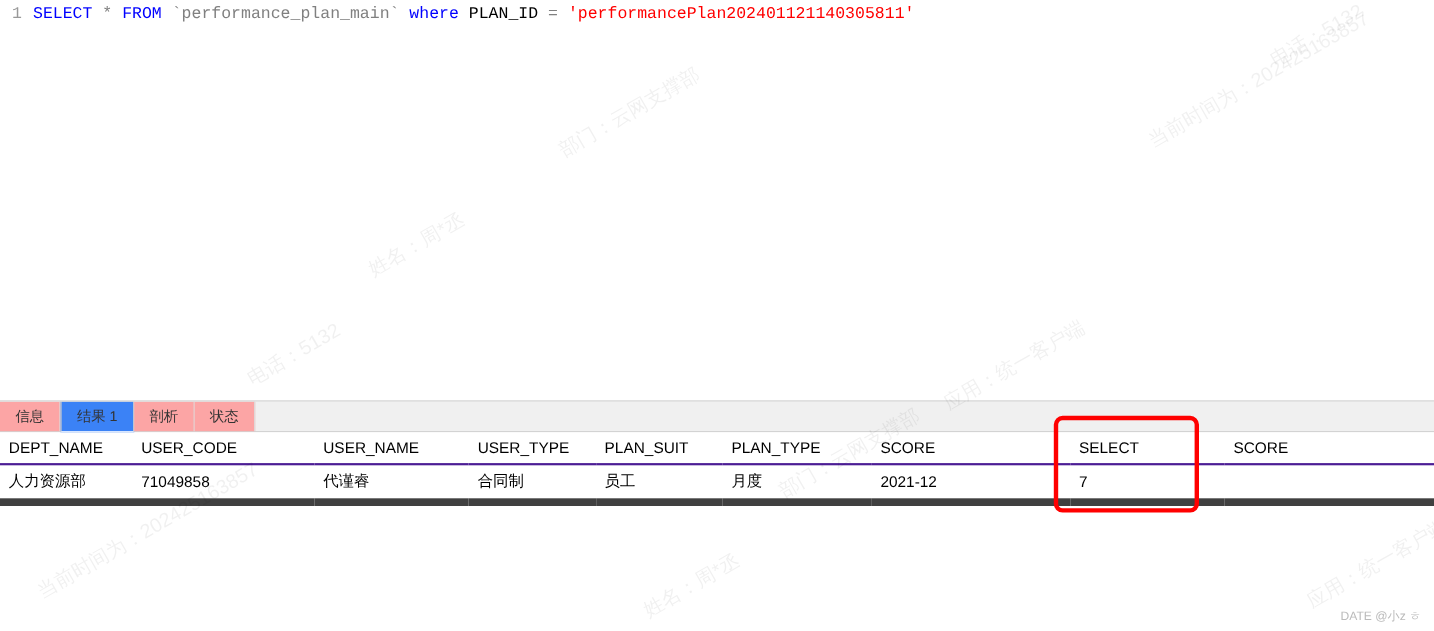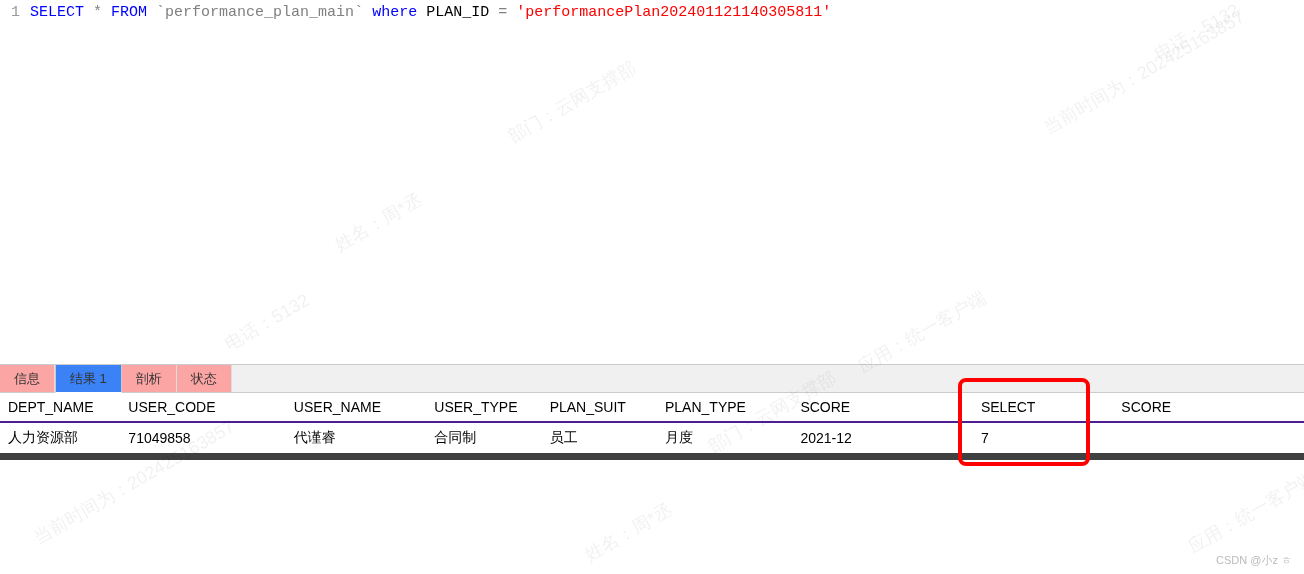--- a/index.html
+++ b/index.html
@@ -192,13 +192,13 @@
         <td>2021-12</td>
         <td>7</td>
         <td></td>
       </tr>
     </tbody>
   </table>
 </div>
 
 <div class="highlight-box" style="top:378px; left:958px; width:132px; height:88px;"></div>
 
-<div class="footer-credit">CSDN @小z ㅎ</div>
+<div class="footer-credit">DATE @小z ㅎ</div>
 
 </body></html>

